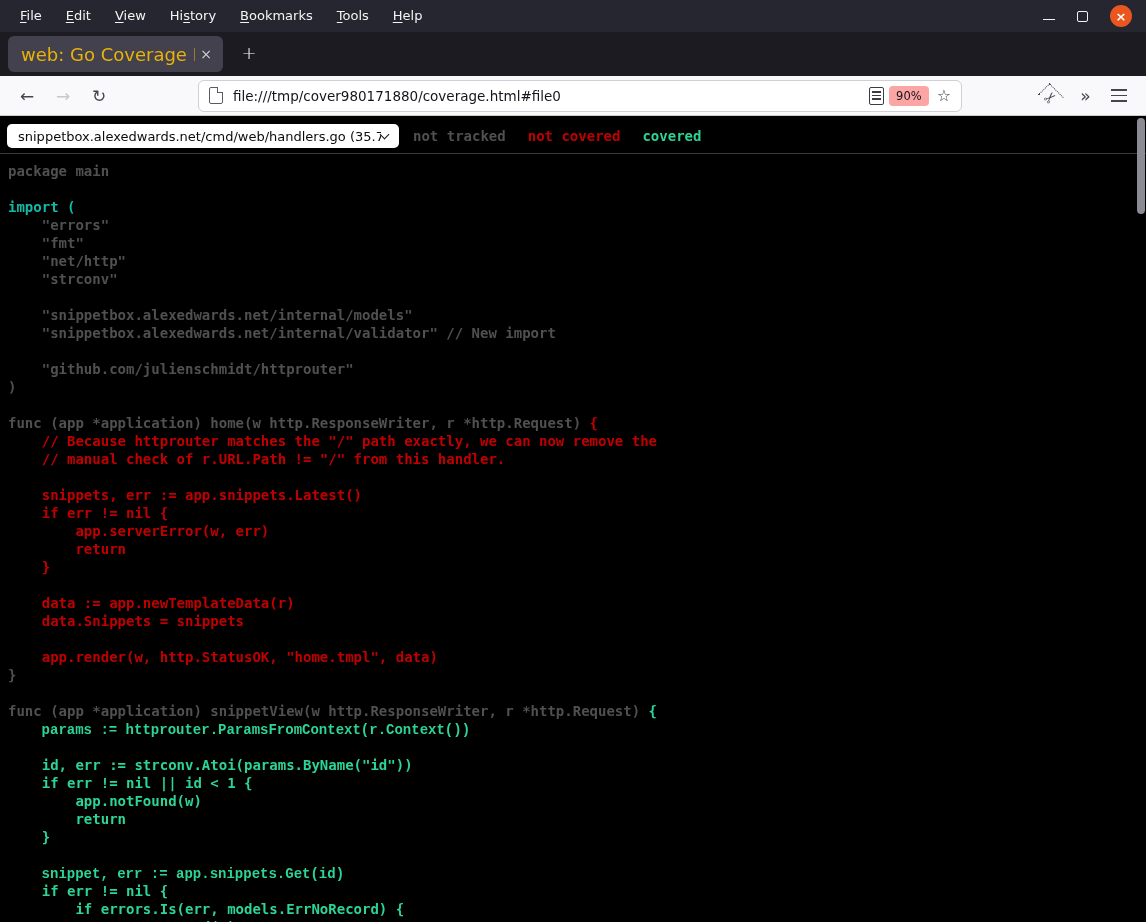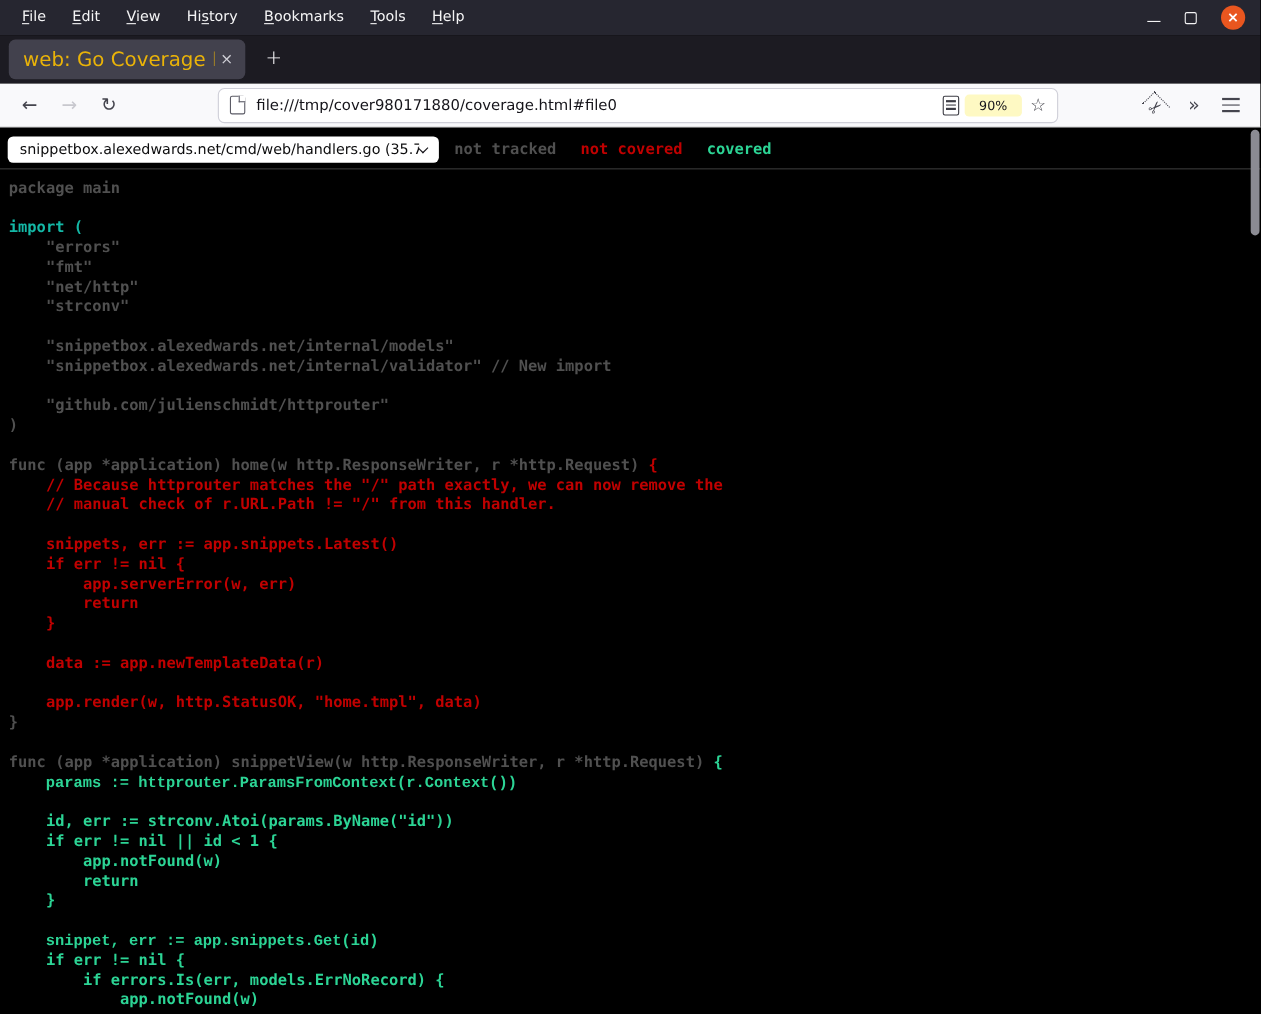--- a/index.html
+++ b/index.html
@@ -36,21 +36,21 @@
   .urlbar { width:764px; height:32px; margin-left:80px; background:#fff;
             border:1px solid #cfcfd8; border-radius:6px;
             display:flex; align-items:center; padding:0 10px; }
   .page-icon { width:14px; height:17px; border:1.6px solid #5b5b66; border-radius:2px; position:relative; }
   .page-icon:before { content:""; position:absolute; right:-1px; top:-1px; width:5px; height:5px;
                       background:#fff; border-left:1.6px solid #5b5b66; border-bottom:1.6px solid #5b5b66; }
   .url-text { flex:1; margin-left:10px; font-size:13.5px; color:#15141a; white-space:nowrap; overflow:hidden; }
   .reader-icon { width:15px; height:18px; border:1.6px solid #3c3c44; border-radius:2px;
                  display:flex; flex-direction:column; justify-content:center; gap:2px; padding:0 2px; }
   .reader-icon i { display:block; height:1.5px; background:#3c3c44; }
-  .zoom-pill { margin-left:5px; background:#fef9c3; border-radius:4px; padding:3px 13px;
+  .zoom-pill { margin-left:5px; background:#fca5a5; border-radius:4px; padding:3px 7px;
                font-size:11.5px; color:#15141a; }
   .star-btn { margin-left:8px; font-size:16px; color:#3c3c44; line-height:1; }
   .right-icons { margin-left:72px; display:flex; align-items:center; }
   .icon-box { width:34px; height:32px; display:flex; align-items:center; justify-content:center; color:#45454e; }
   .shot-glyph { font-size:15px; transform:rotate(-45deg); border-top:1.5px dotted #45454e;
                 border-right:1.5px dotted #45454e; padding:1px 2px 0 0; }
   .overflow-glyph { font-size:17px; letter-spacing:-1px; }
   .hamburger { width:16px; display:flex; flex-direction:column; gap:3.5px; }
   .hamburger i { display:block; height:1.7px; background:#45454e; }
 
@@ -160,20 +160,21 @@
       <div class="code-line"><span style="color: rgb(192, 0, 0);">    // Because httprouter matches the "/" path exactly, we can now remove the</span></div>
       <div class="code-line"><span style="color: rgb(192, 0, 0);">    // manual check of r.URL.Path != "/" from this handler.</span></div>
       <div class="code-line">&nbsp;</div>
       <div class="code-line"><span style="color: rgb(192, 0, 0);">    snippets, err := app.snippets.Latest()</span></div>
       <div class="code-line"><span style="color: rgb(192, 0, 0);">    if err != nil {</span></div>
       <div class="code-line"><span style="color: rgb(192, 0, 0);">        app.serverError(w, err)</span></div>
       <div class="code-line"><span style="color: rgb(192, 0, 0);">        return</span></div>
       <div class="code-line"><span style="color: rgb(192, 0, 0);">    }</span></div>
       <div class="code-line">&nbsp;</div>
       <div class="code-line"><span style="color: rgb(192, 0, 0);">    data := app.newTemplateData(r)</span></div>
+      <div class="code-line"><span style="color: rgb(192, 0, 0);">    data.Snippets = snippets</span></div>
       <div class="code-line">&nbsp;</div>
       <div class="code-line"><span style="color: rgb(192, 0, 0);">    app.render(w, http.StatusOK, "home.tmpl", data)</span></div>
       <div class="code-line"><span style="color: rgb(80, 80, 80);">}</span></div>
       <div class="code-line">&nbsp;</div>
       <div class="code-line"><span style="color: rgb(80, 80, 80);">func (app *application) snippetView(w http.ResponseWriter, r *http.Request) </span><span style="color: rgb(44, 212, 149);">{</span></div>
       <div class="code-line"><span style="color: rgb(44, 212, 149); font-family: Liberation Mono, monospace;">    params := httprouter.ParamsFromContext(r.Context())</span></div>
       <div class="code-line">&nbsp;</div>
       <div class="code-line"><span style="color: rgb(44, 212, 149);">    id, err := strconv.Atoi(params.ByName("id"))</span></div>
       <div class="code-line"><span style="color: rgb(44, 212, 149);">    if err != nil || id &lt; 1 {</span></div>
       <div class="code-line"><span style="color: rgb(44, 212, 149);">        app.notFound(w)</span></div>

